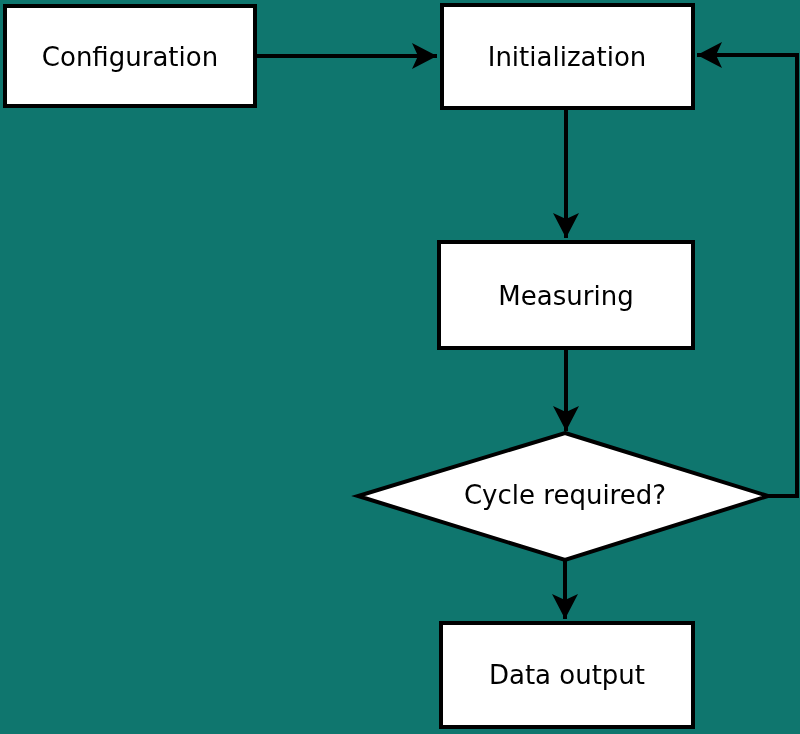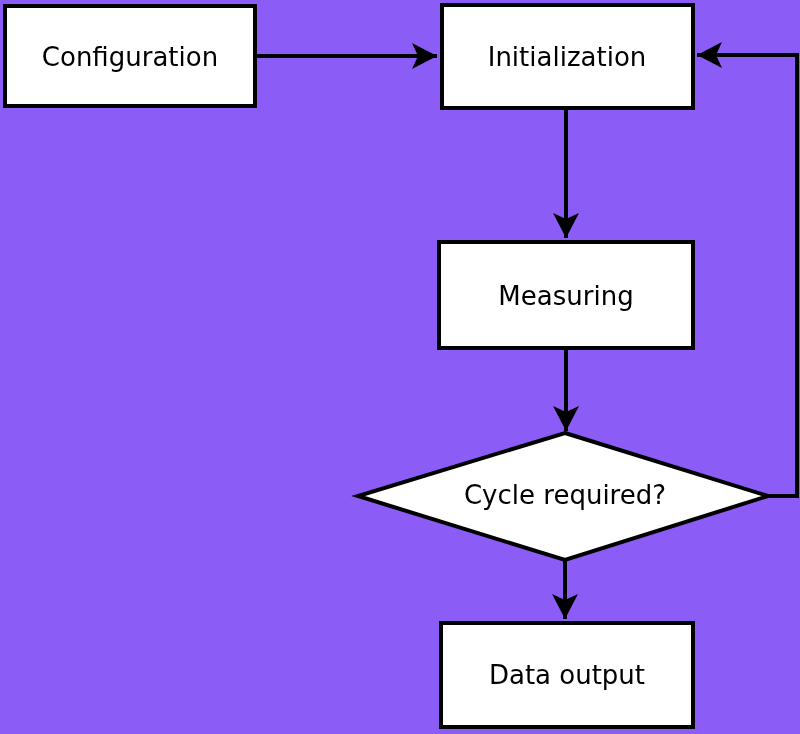--- a/index.html
+++ b/index.html
@@ -4,21 +4,21 @@
 <style>
   html, body {
     margin: 0;
     padding: 0;
     background: #ffffff;
   }
   .canvas {
     position: relative;
     width: 800px;
     height: 734px;
-    background: #8b5cf6;
+    background: #0f766e;
     overflow: hidden;
   }
   svg {
     display: block;
   }
   .node-box {
     fill: #ffffff;
     stroke: #000000;
     stroke-width: 4;
   }

